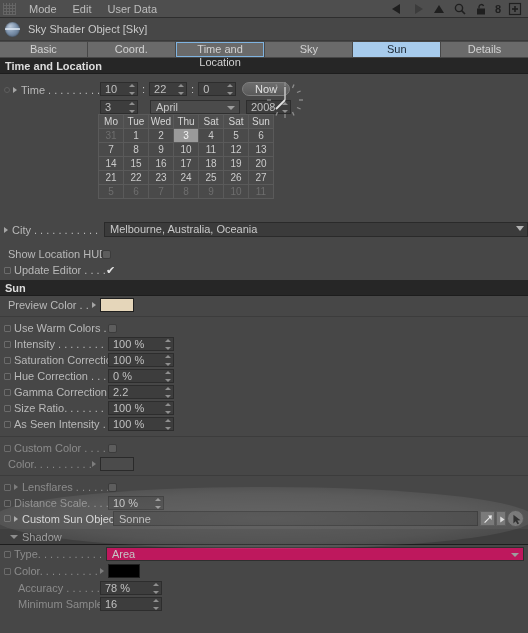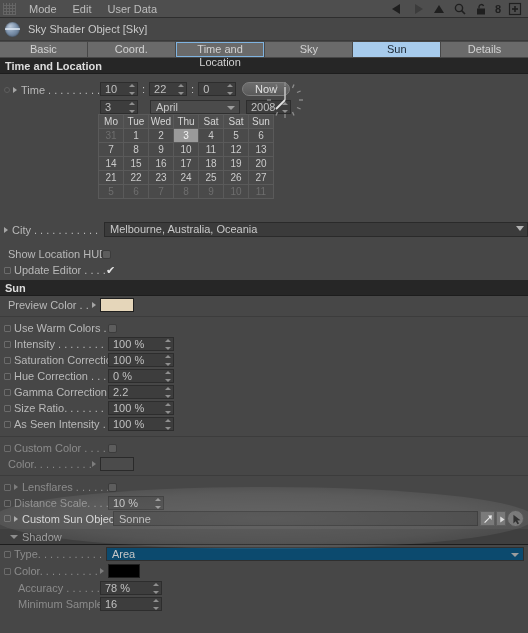--- a/index.html
+++ b/index.html
@@ -539,21 +539,21 @@
   </div>
 
   <div class="sechead sub" style="position:absolute;left:0;top:529px;width:528px;display:flex;align-items:center;padding-left:10px;">
     <span class="tri down" style="border-top-color:#8d8d8d;margin-right:4px;"></span>
     <span>Shadow</span>
   </div>
 
   <div class="row" style="position:absolute;left:0;top:546px;width:528px;padding-right:4px;">
     <span class="ck"></span>
     <span class="lbl dimmed" style="width:92px;">Type. . . . . . . . . . . .</span>
-    <div class="sel" style="flex:1;background:#0c4a6e;">
+    <div class="sel" style="flex:1;background:#be185d;">
       <span>Area</span>
       <span class="arr"></span>
     </div>
   </div>
 
   <div class="row" style="position:absolute;left:0;top:563px;">
     <span class="ck"></span>
     <span class="lbl dimmed" style="width:86px;">Color. . . . . . . . . . .</span>
     <span class="tri" style="border-left-color:#7d7d7d;"></span>
     <span class="swatch" style="width:32px;background:#000;"></span>

